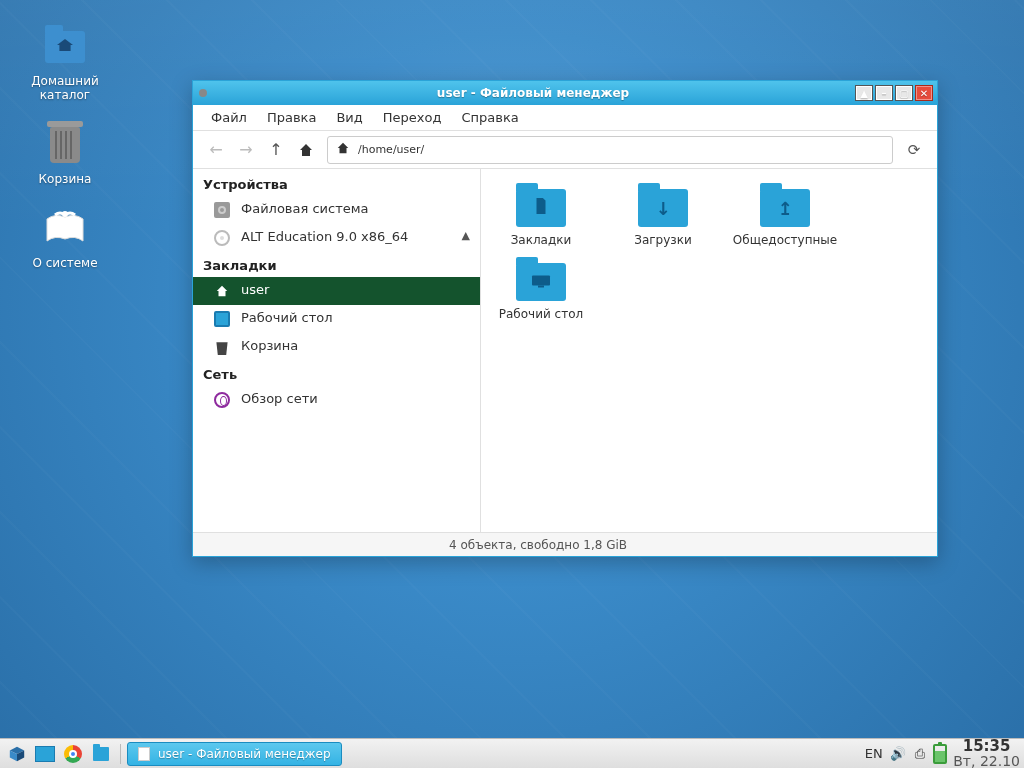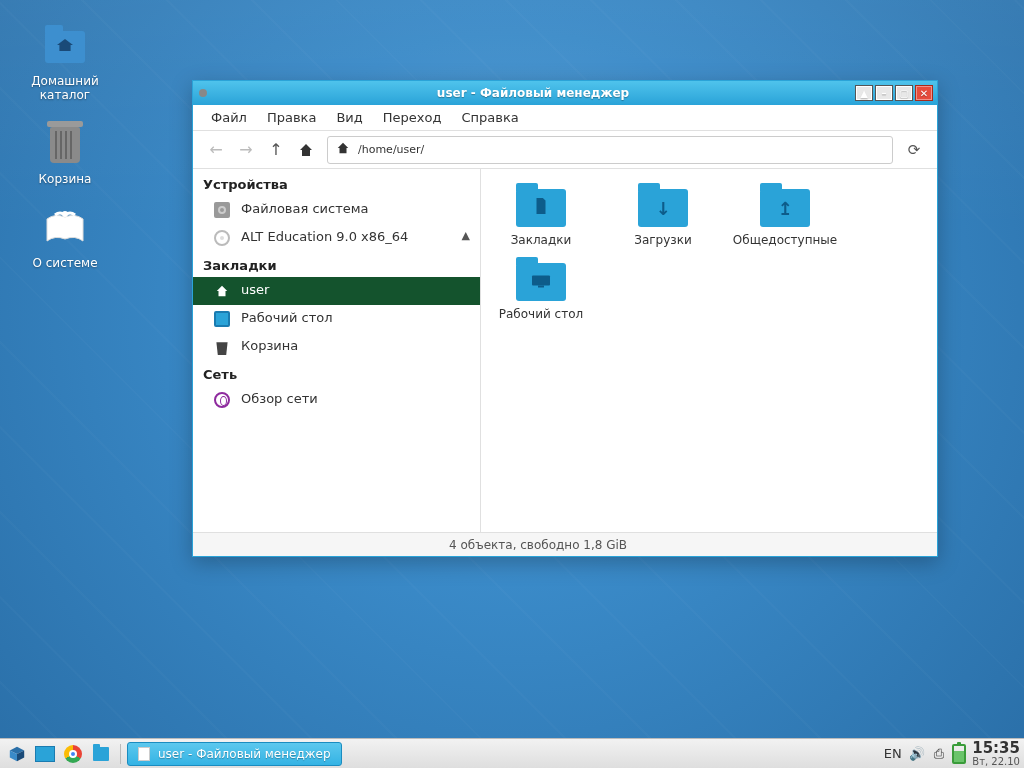--- a/index.html
+++ b/index.html
@@ -74,21 +74,21 @@
   .tb-sep { width:1px; height:20px; background:#bbb; margin:0 4px; }
   .taskbtn { display:flex; align-items:center; gap:8px; height:24px; padding:0 10px; background:linear-gradient(#5cc8ee,#34b3e4); border:1px solid #1a8cc0; border-radius:3px; color:#fff; cursor:pointer; text-shadow:0 1px 1px rgba(0,0,0,0.3); }
   .taskbtn .doc { width:12px; height:14px; background:#fff; border:1px solid #ccc; }
   .tb-right { margin-left:auto; display:flex; align-items:center; gap:6px; }
   .tray { display:flex; align-items:center; gap:8px; color:#333; }
   .tray .i { cursor:pointer; font-size:13px; }
   .battery { width:14px; height:20px; border:2px solid #3a9c3a; border-radius:2px; position:relative; background:linear-gradient(to top,#6ac46a 0 70%, transparent 70%); cursor:pointer; }
   .battery::before { content:""; position:absolute; top:-4px; left:3px; right:3px; height:3px; background:#3a9c3a; border-radius:1px 1px 0 0; }
   .clock { text-align:center; line-height:1.1; cursor:pointer; }
   .clock .t { font-size:15px; font-weight:bold; }
-  .clock .d { font-size:10px; color:#555; }
+  .clock .d { font-size:14px; color:#555; }
 </style>
 </head>
 <body>
 
 <div class="wallpaper"></div>
 
 <div class="desktop-icons">
   <div class="dicon">
     <div class="g">
         <div class="folder-home">

